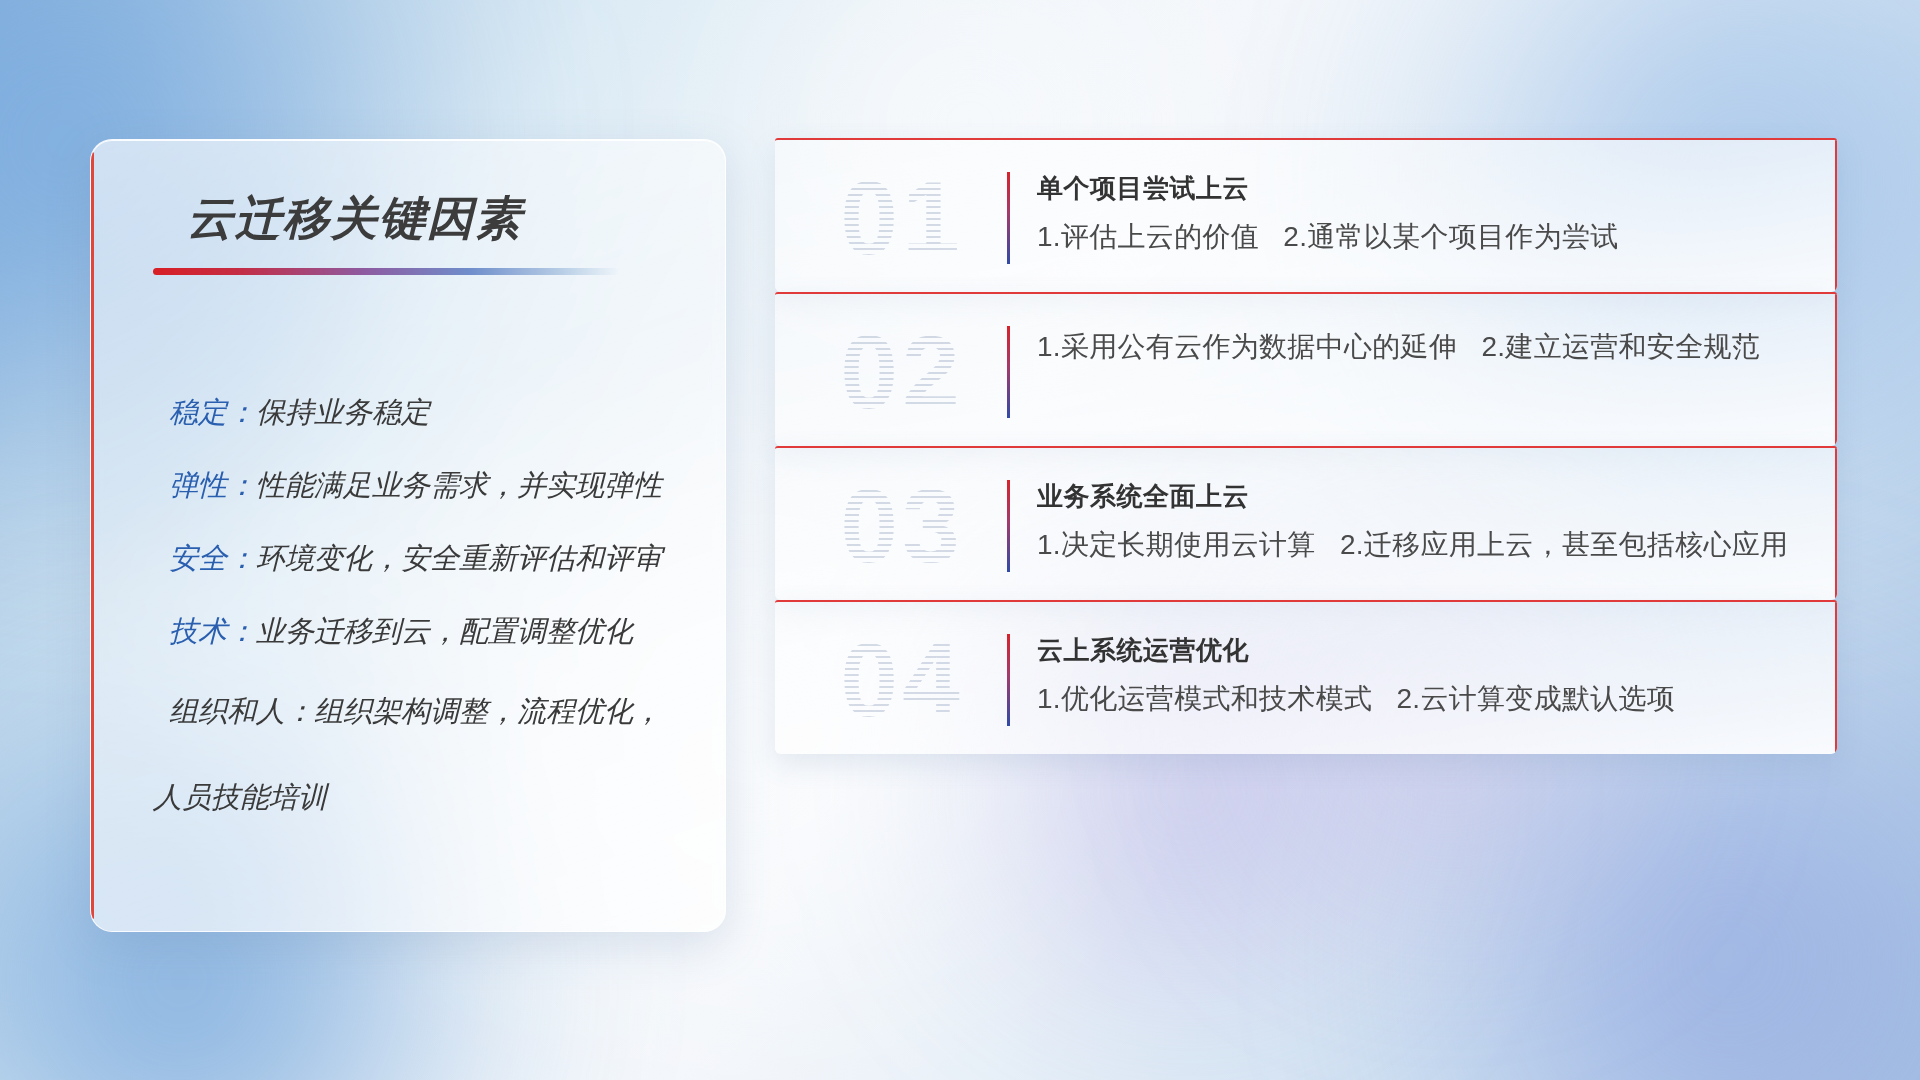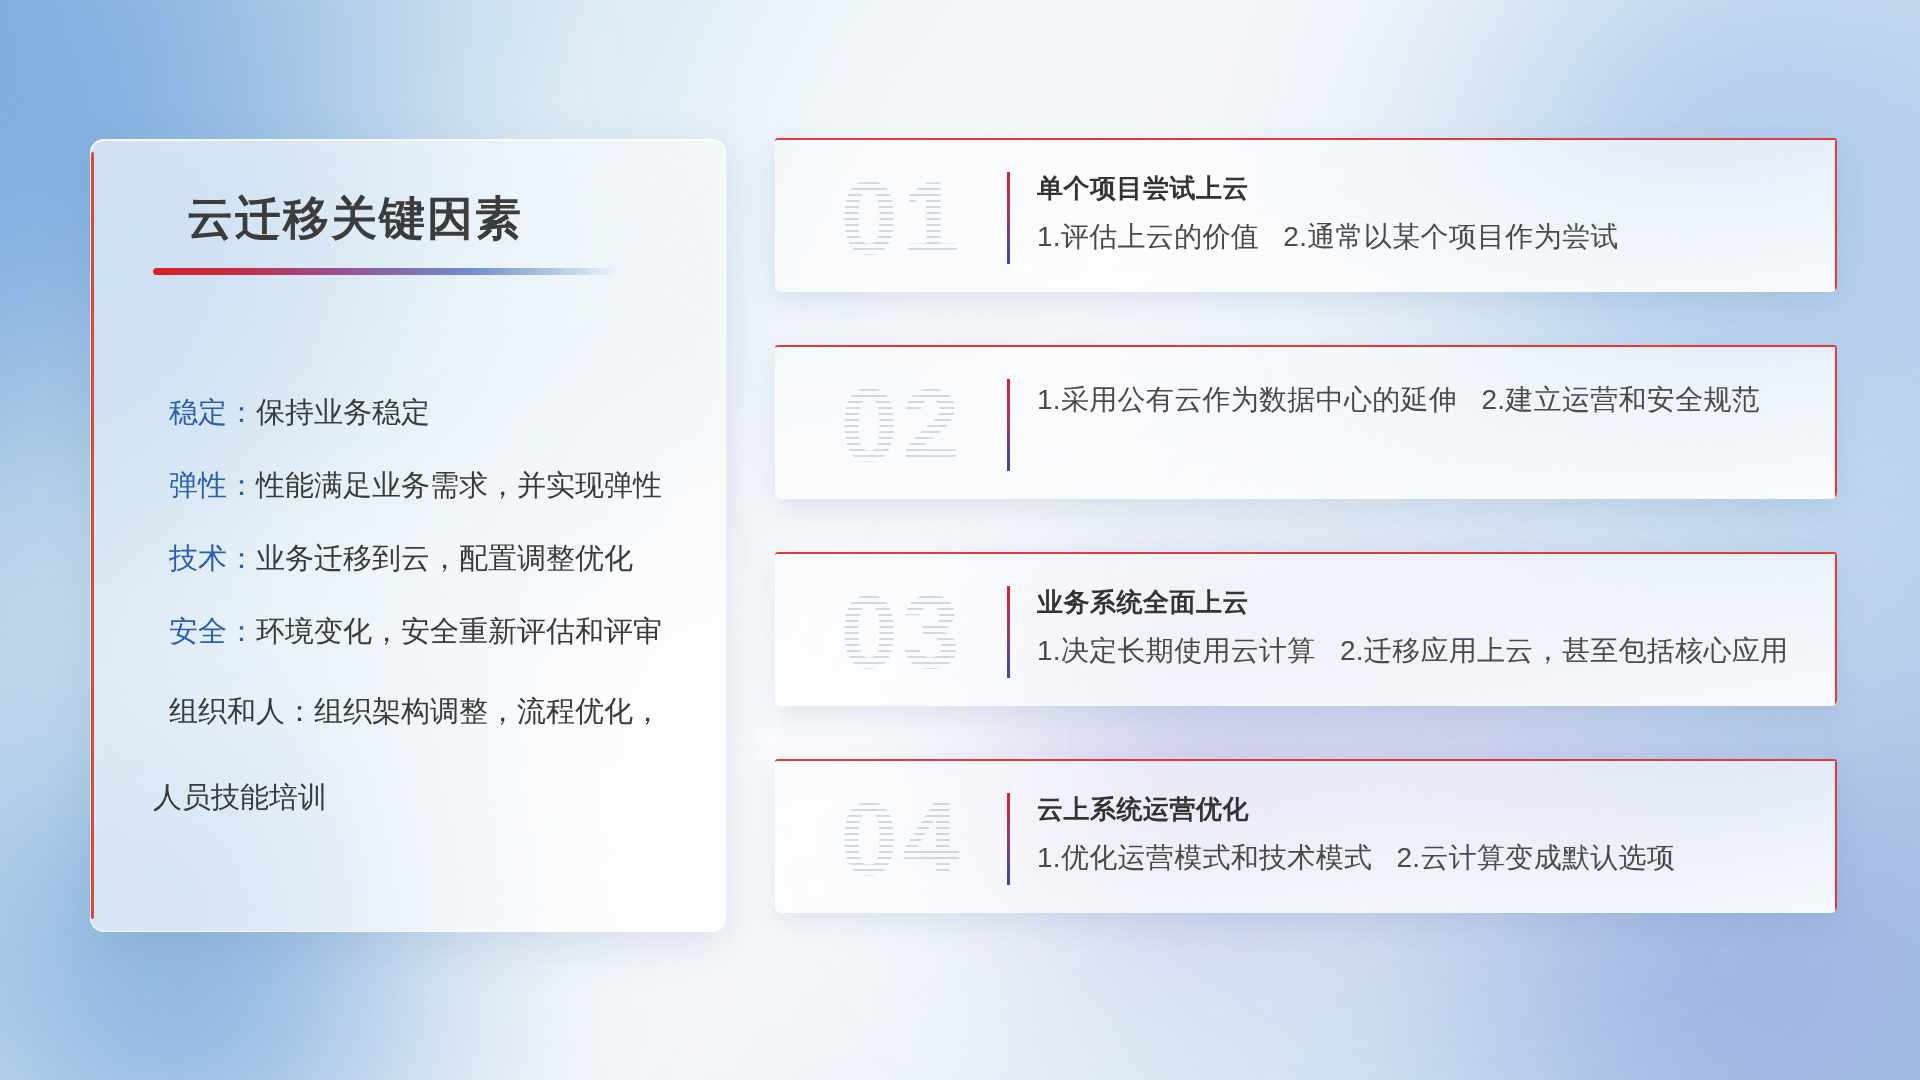--- a/index.html
+++ b/index.html
@@ -43,26 +43,27 @@
        background:radial-gradient(circle at 50% 60%, rgba(255,255,255,.6), rgba(255,255,255,0) 70%); }
   .b8{ left:1180px; top:520px; width:540px; height:420px;
        background:radial-gradient(circle at 50% 50%, rgba(196,178,228,.5), rgba(196,178,228,0) 70%); }
 
   
   #stage { position:absolute; inset:0; }
 
   
   #left-panel{
     position:absolute; left:90px; top:139px; width:636px; height:793px;
-    border-radius:14px;
+    border-radius:22px;
     background:linear-gradient(160deg, rgba(255,255,255,.62) 0%, rgba(255,255,255,.40) 38%, rgba(255,255,255,.58) 70%, rgba(255,255,255,.72) 100%);
     border:1.5px solid rgba(255,255,255,.85);
     box-shadow:0 14px 46px rgba(86,120,166,.18), inset 0 1px 0 rgba(255,255,255,.9);
     backdrop-filter:blur(6px);
     overflow:hidden;
+    font-style:italic;
   }
   #left-panel::after{
     content:""; position:absolute; left:0; top:12px; bottom:12px; width:2.5px;
     background:linear-gradient(180deg,#e0463a,#e0463a);
     border-radius:2px;
   }
   #panel-title{
     position:absolute; left:96px; top:48px;
     font-size:46px; font-weight:bold; color:#3c3c3c;
     letter-spacing:2px; white-space:nowrap;
@@ -78,21 +79,21 @@
   .factor-row{
     font-size:29px; line-height:73px; color:#3a3a3a; white-space:nowrap;
   }
   .factor-row.wrap{ white-space:normal; line-height:86px; }
   .factor-label{ color:#2a5fb0;margin-left:16px; }
   .factor-label.plain{ color:#3a3a3a; }
 
   
   #cards{ position:absolute; left:775px; top:138px; width:1062px; }
   .card{
-    position:relative; height:154px; margin-bottom:53px;
+    position:relative; height:154px; 
     border-top:2.5px solid #e03a3a;
     border-radius:3px 3px 6px 6px;
     background:linear-gradient(170deg, rgba(255,255,255,.46) 0%, rgba(255,255,255,.60) 45%, rgba(255,255,255,.92) 100%);
     box-shadow:0 10px 28px rgba(86,120,166,.14);
     overflow:hidden;
   }
   .card::after{
     content:""; position:absolute; right:0; top:-2px; bottom:0; width:2.5px;
     background:#e03a3a;
   }
@@ -151,25 +152,25 @@
 
       <div class="factor-row">
         <span class="factor-label">稳定：</span><span>保持业务稳定</span>
       </div>
 
       <div class="factor-row">
         <span class="factor-label">弹性：</span><span>性能满足业务需求，并实现弹性</span>
       </div>
 
       <div class="factor-row">
+        <span class="factor-label">安全：</span><span>环境变化，安全重新评估和评审</span>
+      </div>
+
+      <div class="factor-row">
         <span class="factor-label">技术：</span><span>业务迁移到云，配置调整优化</span>
-      </div>
-
-      <div class="factor-row">
-        <span class="factor-label">安全：</span><span>环境变化，安全重新评估和评审</span>
       </div>
 
       <div class="factor-row wrap">
         <span class="factor-label plain">组织和人：</span><span>组织架构调整，流程优化，人员技能培训</span>
       </div>
 
     </div>
   </section>
 
   <section id="cards">

